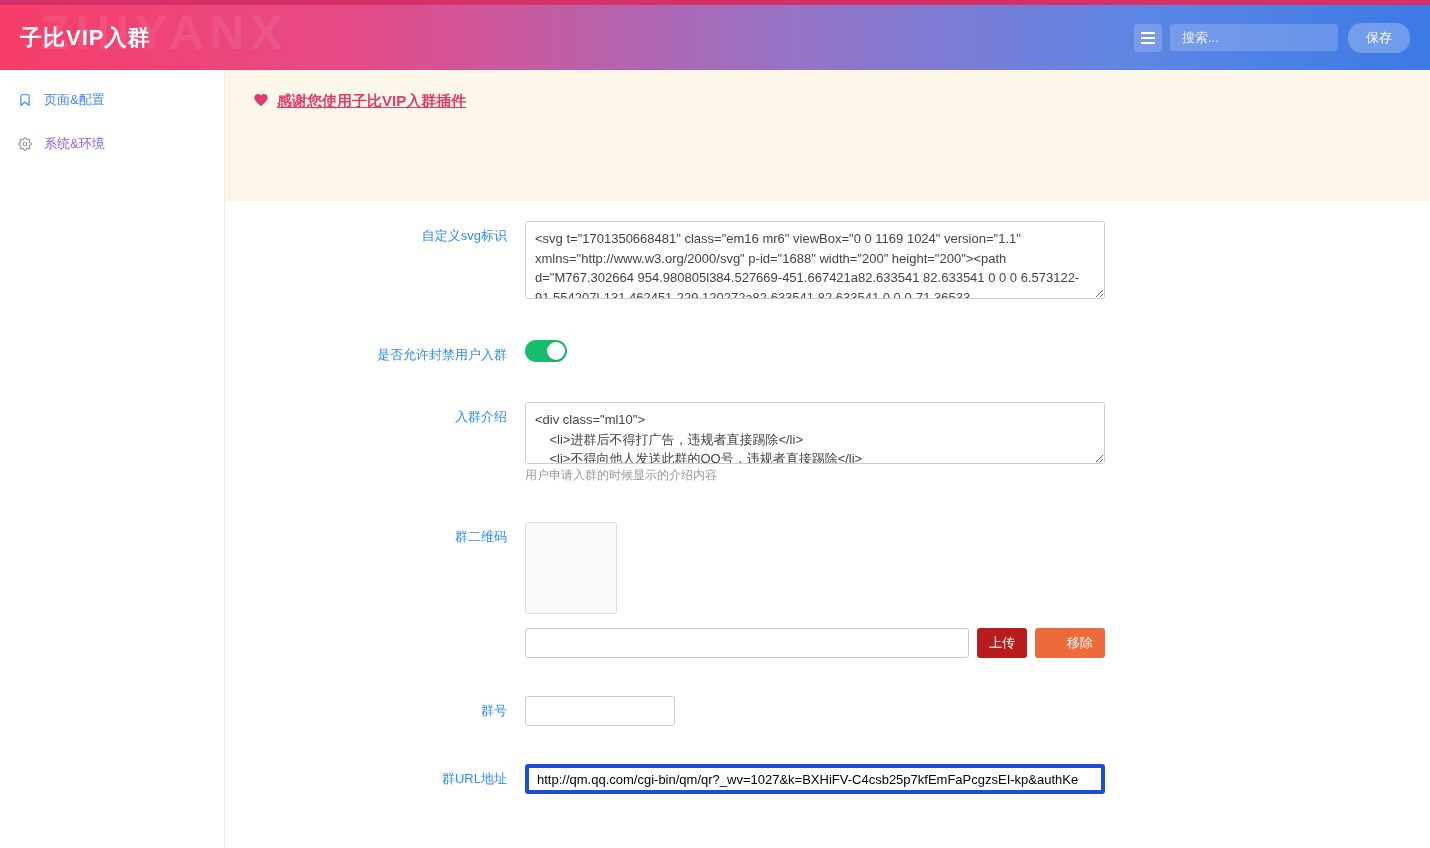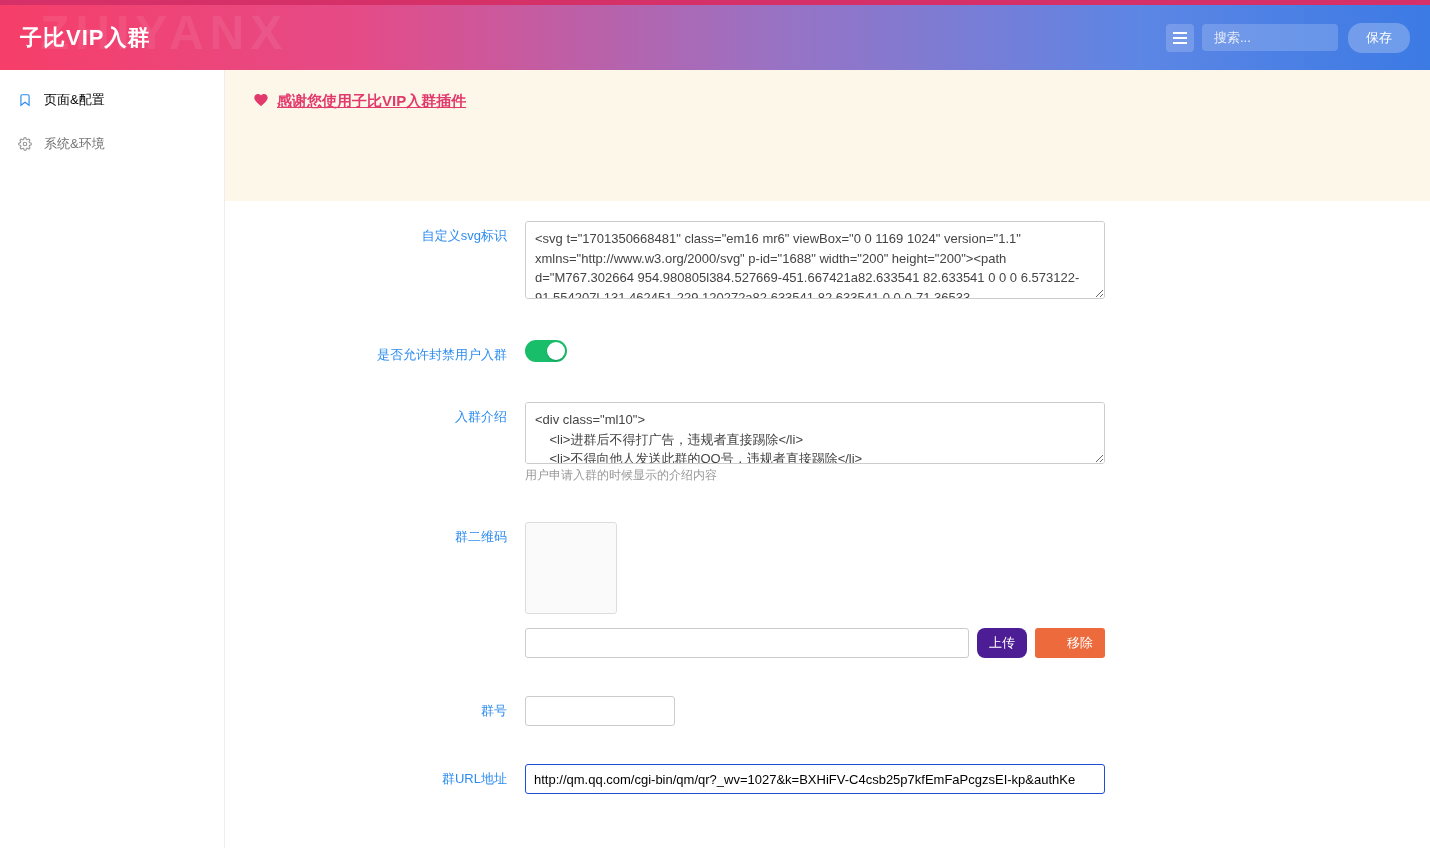--- a/index.html
+++ b/index.html
@@ -14,38 +14,38 @@
 }
 .topbar .brand { font-size: 22px; font-weight: 700; letter-spacing: 1px; }
 .topbar .wm { position: absolute; left: 40px; top: 0; font-size: 48px; font-weight: 800; color: rgba(255,255,255,0.08); letter-spacing: 6px; pointer-events: none; }
 .topbar .spacer { flex: 1; }
 .topbar .btn-icon {
   width: 28px; height: 28px; background: rgba(255,255,255,0.18); border-radius: 4px;
   display: flex; align-items: center; justify-content: center; margin-right: 8px; cursor: pointer;
 }
 .topbar .search {
   background: rgba(255,255,255,0.18); border: none; color: #fff; padding: 6px 12px;
-  border-radius: 4px; width: 136px; margin-right: 10px; font-size: 13px; outline: none;
+  border-radius: 4px; width: 168px; margin-right: 10px; font-size: 13px; outline: none;
 }
 .topbar .search::placeholder { color: rgba(255,255,255,0.85); }
 .topbar .btn-save {
   background: rgba(255,255,255,0.25); border: none; color: #fff; padding: 6px 18px;
   border-radius: 14px; cursor: pointer; font-size: 13px;
 }
 
 .wrap { display: flex; min-height: calc(100vh - 70px); }
 
 .sidebar {
   width: 225px; background: #fff; border-right: 1px solid #eee; padding-top: 8px;
 }
 .sidebar .nav-item {
-  display: flex; align-items: center; padding: 13px 18px; color: #737373; cursor: pointer;
+  display: flex; align-items: center; padding: 13px 18px; color: #8b5cf6; cursor: pointer;
   font-size: 13px;
 }
-.sidebar .nav-item.active { color: #000000; }
+.sidebar .nav-item.active { color: #3b82f6; }
 .sidebar .nav-item .ic { width: 16px; margin-right: 10px; display: inline-flex; }
 
 .main { flex: 1; padding: 0; }
 
 .banner {
   background: #fdf7ea; padding: 22px 28px 90px; color: #e23a6d; font-size: 15px; font-weight: 600;
   display: flex; align-items: flex-start; text-decoration: underline;
 }
 .banner .heart { margin-right: 8px; }
 
@@ -74,25 +74,25 @@
 
 .qr-box {
   width: 92px; height: 92px; border: 1px solid #ddd; background: #fafafa; border-radius: 3px;
   margin-bottom: 14px;
 }
 .upload-row { display: flex; gap: 8px; align-items: center; }
 .upload-row .path-input {
   flex: 1; border: 1px solid #ccc; border-radius: 3px; height: 30px; padding: 0 8px; font-size: 13px;
 }
 .btn { height: 30px; padding: 0 12px; border: none; border-radius: 3px; color: #fff; cursor: pointer; font-size: 13px; }
-.btn-blue { background: #4c1d95; border-radius: 8px; }
+.btn-blue { background: #b91c1c; }
 .btn-orange { background: #ed6a3c; padding-left: 32px; }
 
 .input-sm { width: 150px; height: 30px; border: 1px solid #ccc; border-radius: 3px; padding: 0 8px; font-size: 13px; }
-.input-full { width: 100%; height: 30px; border: 1px solid #1d4ed8; border-radius: 3px; padding: 0 8px; font-size: 13px; }
+.input-full { width: 100%; height: 30px; border: 4px solid #1d4ed8; border-radius: 3px; padding: 0 8px; font-size: 13px; }
 
 svg { display: block; }
 </style>
 </head>
 <body>
 
 <div class="topbar">
   <div class="wm">ZHIYANX</div>
   <div class="brand">子比VIP入群</div>
   <div class="spacer"></div>

